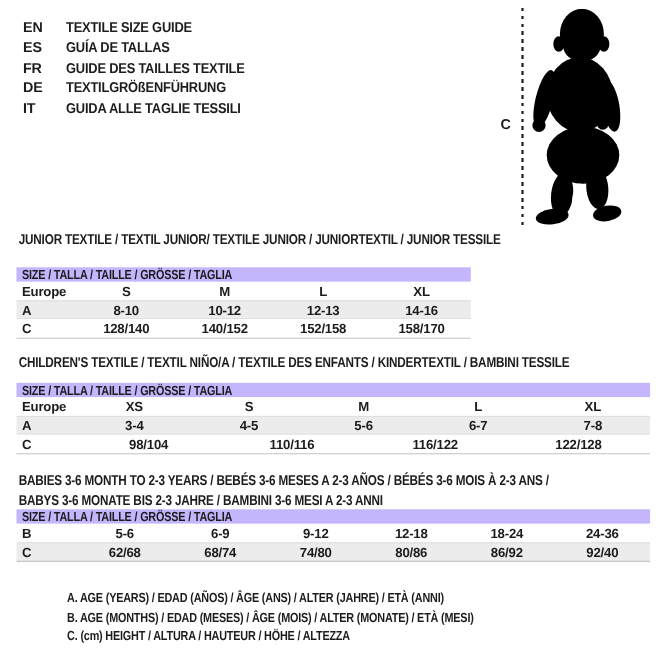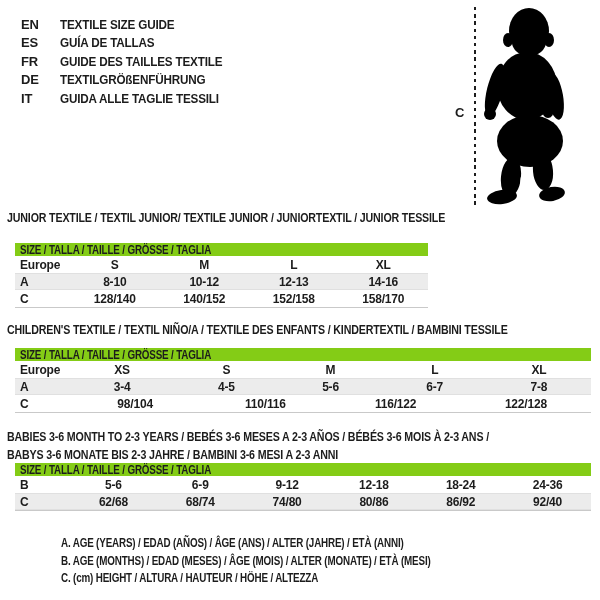--- a/index.html
+++ b/index.html
@@ -17,26 +17,26 @@
   .lang-list{left:21px;top:13px;font-size:13px;}
   .lang-row{display:flex;height:18.5px;align-items:flex-end;}
   .lang-code{width:39px;flex:0 0 39px;}
 
   
   .measure-line{left:474px;top:7px;width:2px;height:200px;
     background:repeating-linear-gradient(to bottom,#1d1d1d 0 3.4px,transparent 3.4px 7.2px);}
   .figure-c{left:455px;top:105px;font-size:13px;}
 
   
-  .heading{left:7px;font-size:13px;line-height:18px;white-space:nowrap;}
+  .heading{left:17px;font-size:13px;line-height:18px;white-space:nowrap;}
   .heading .condensed{display:block;transform-origin:0 50%;}
 
   
   .size-table{left:15px;border-bottom:1px solid #c9c9c9;}
-  .bar{height:13px;background:#84cc16;display:flex;align-items:center;padding-left:5px;font-size:12px;color:#1c1c1c;}
+  .bar{height:13px;background:#c4b5fd;display:flex;align-items:center;padding-left:5px;font-size:12px;color:#1c1c1c;}
   .trow{display:flex;height:17px;align-items:center;font-size:12px;}
   .trow.shaded{background:#ececec;box-shadow:inset 0 1px 0 #e0e0e0, inset 0 -1px 0 #e0e0e0;}
   .lcell{width:50px;flex:0 0 50px;padding-left:5px;}
   .cell{flex:1;text-align:center;}
 
   
   .footnotes{left:21px;top:536px;font-size:12px;}
   .fline{height:17.5px;margin-left:40px;}
 </style>
 </head>

